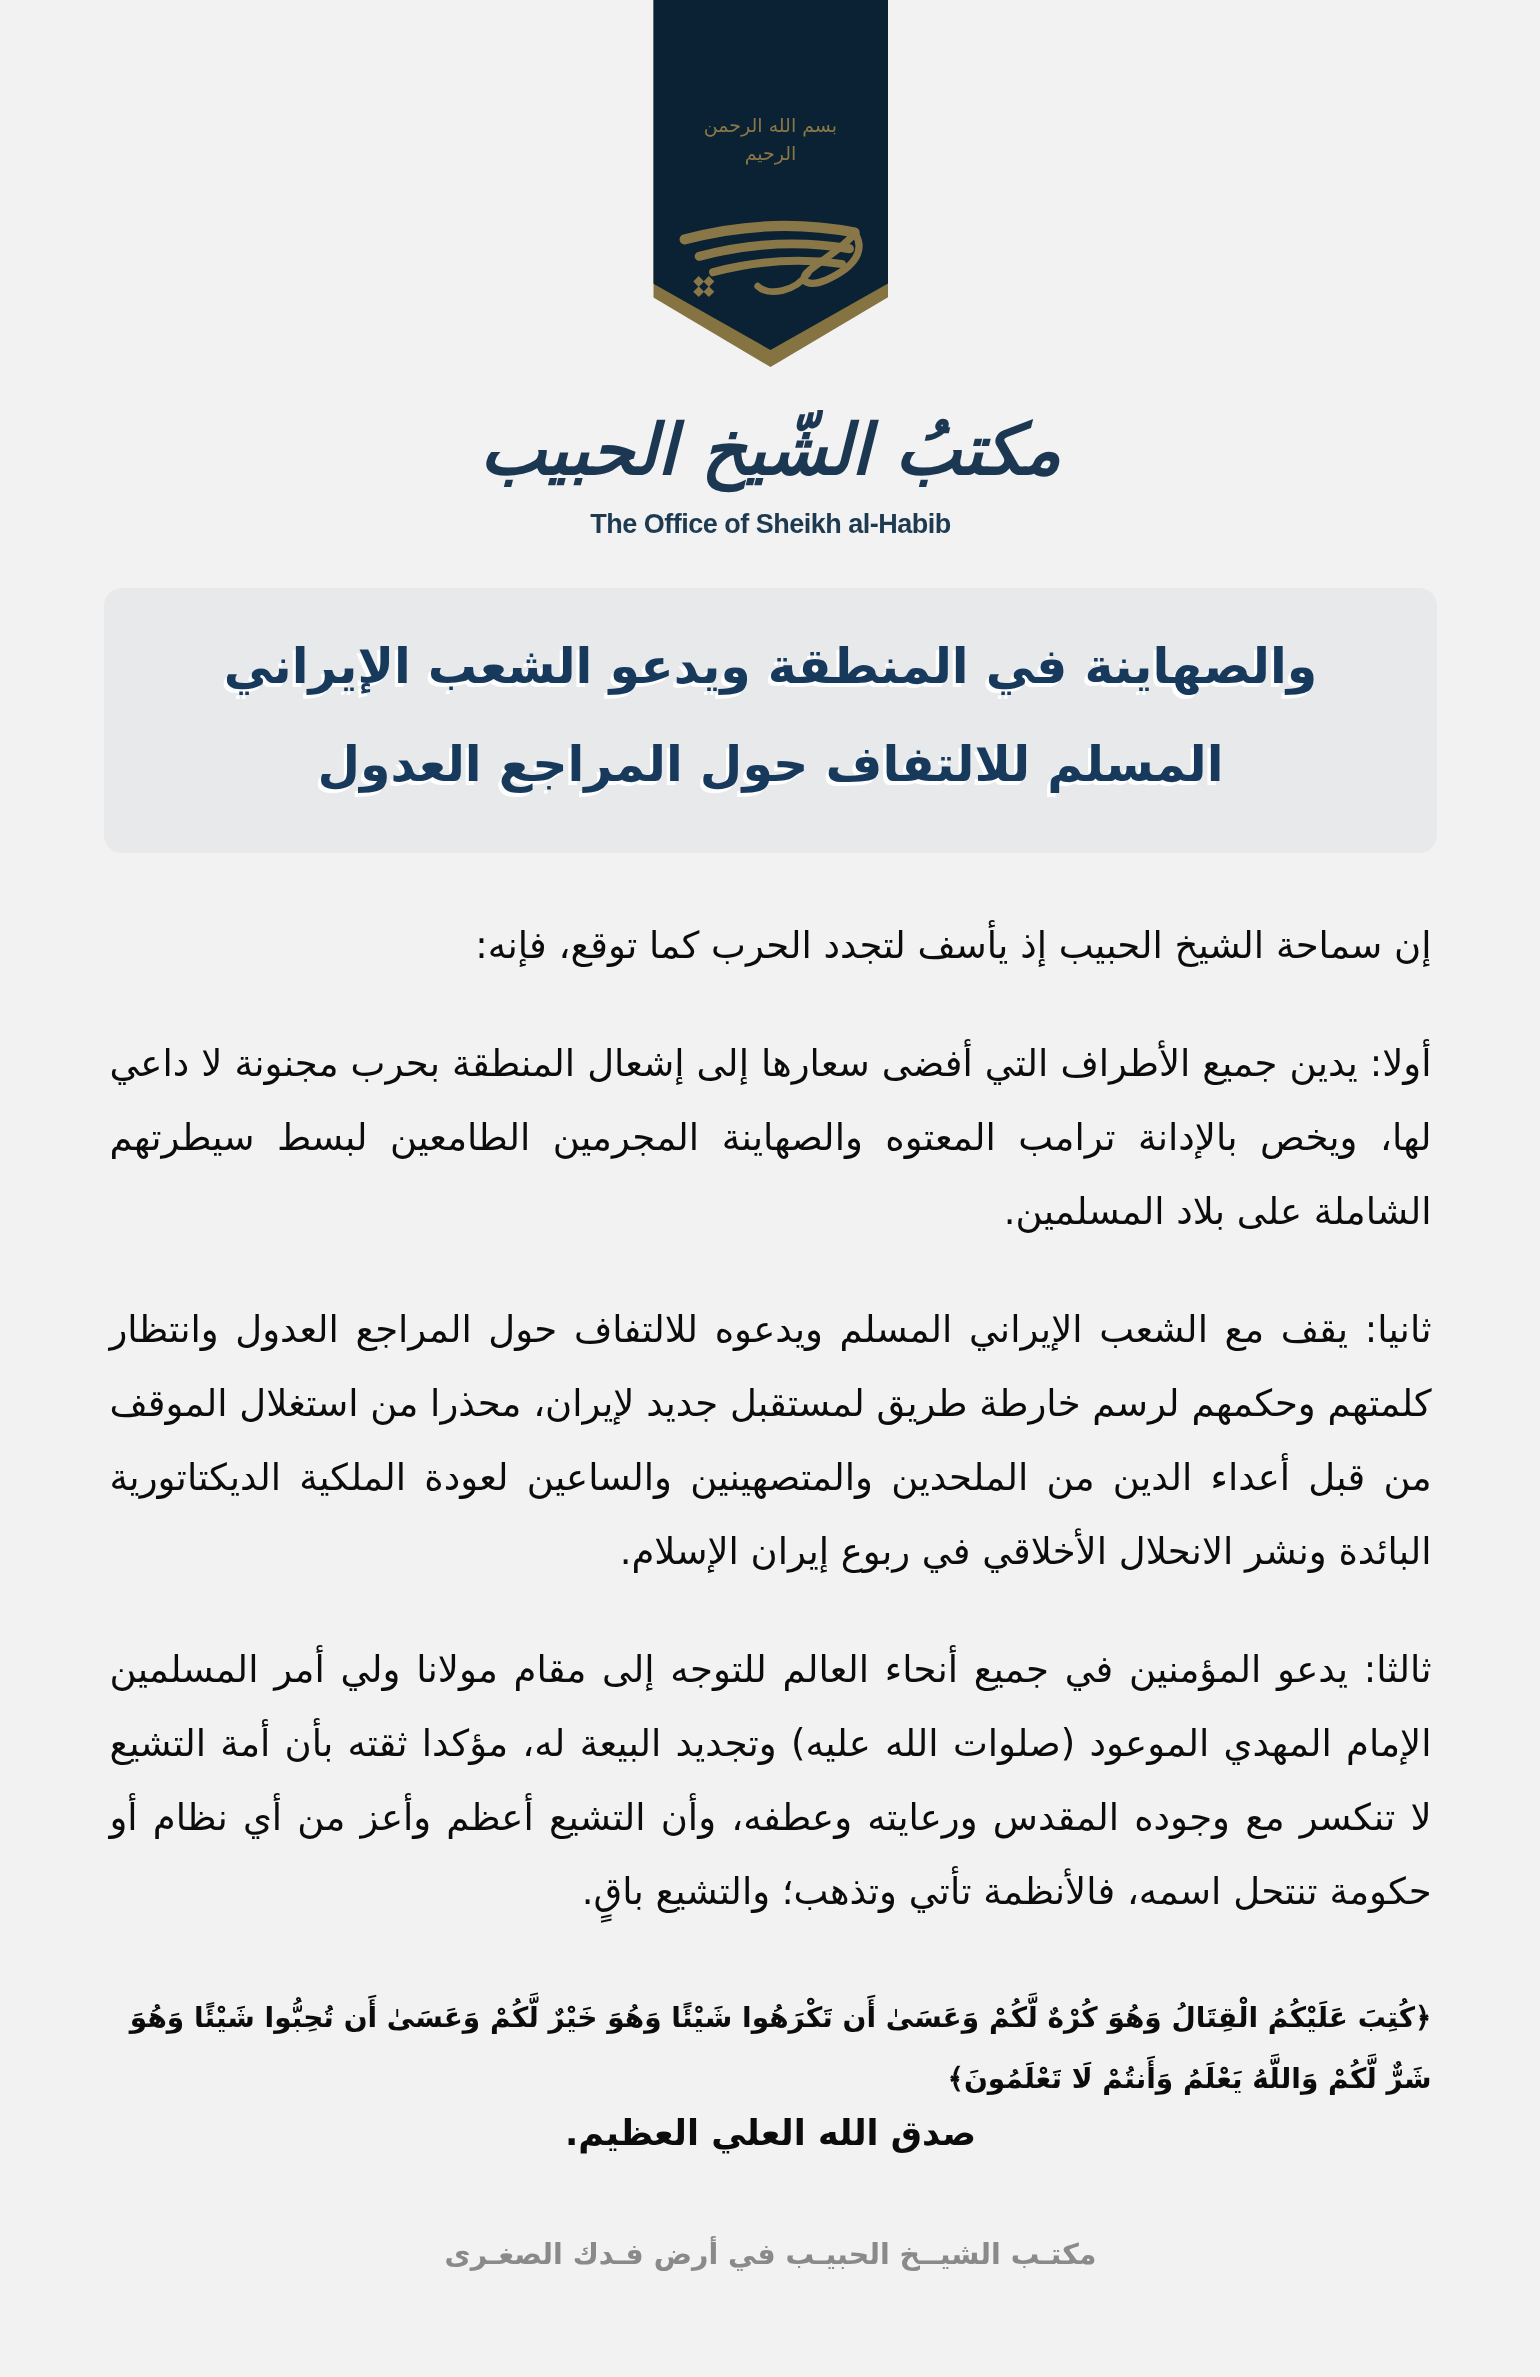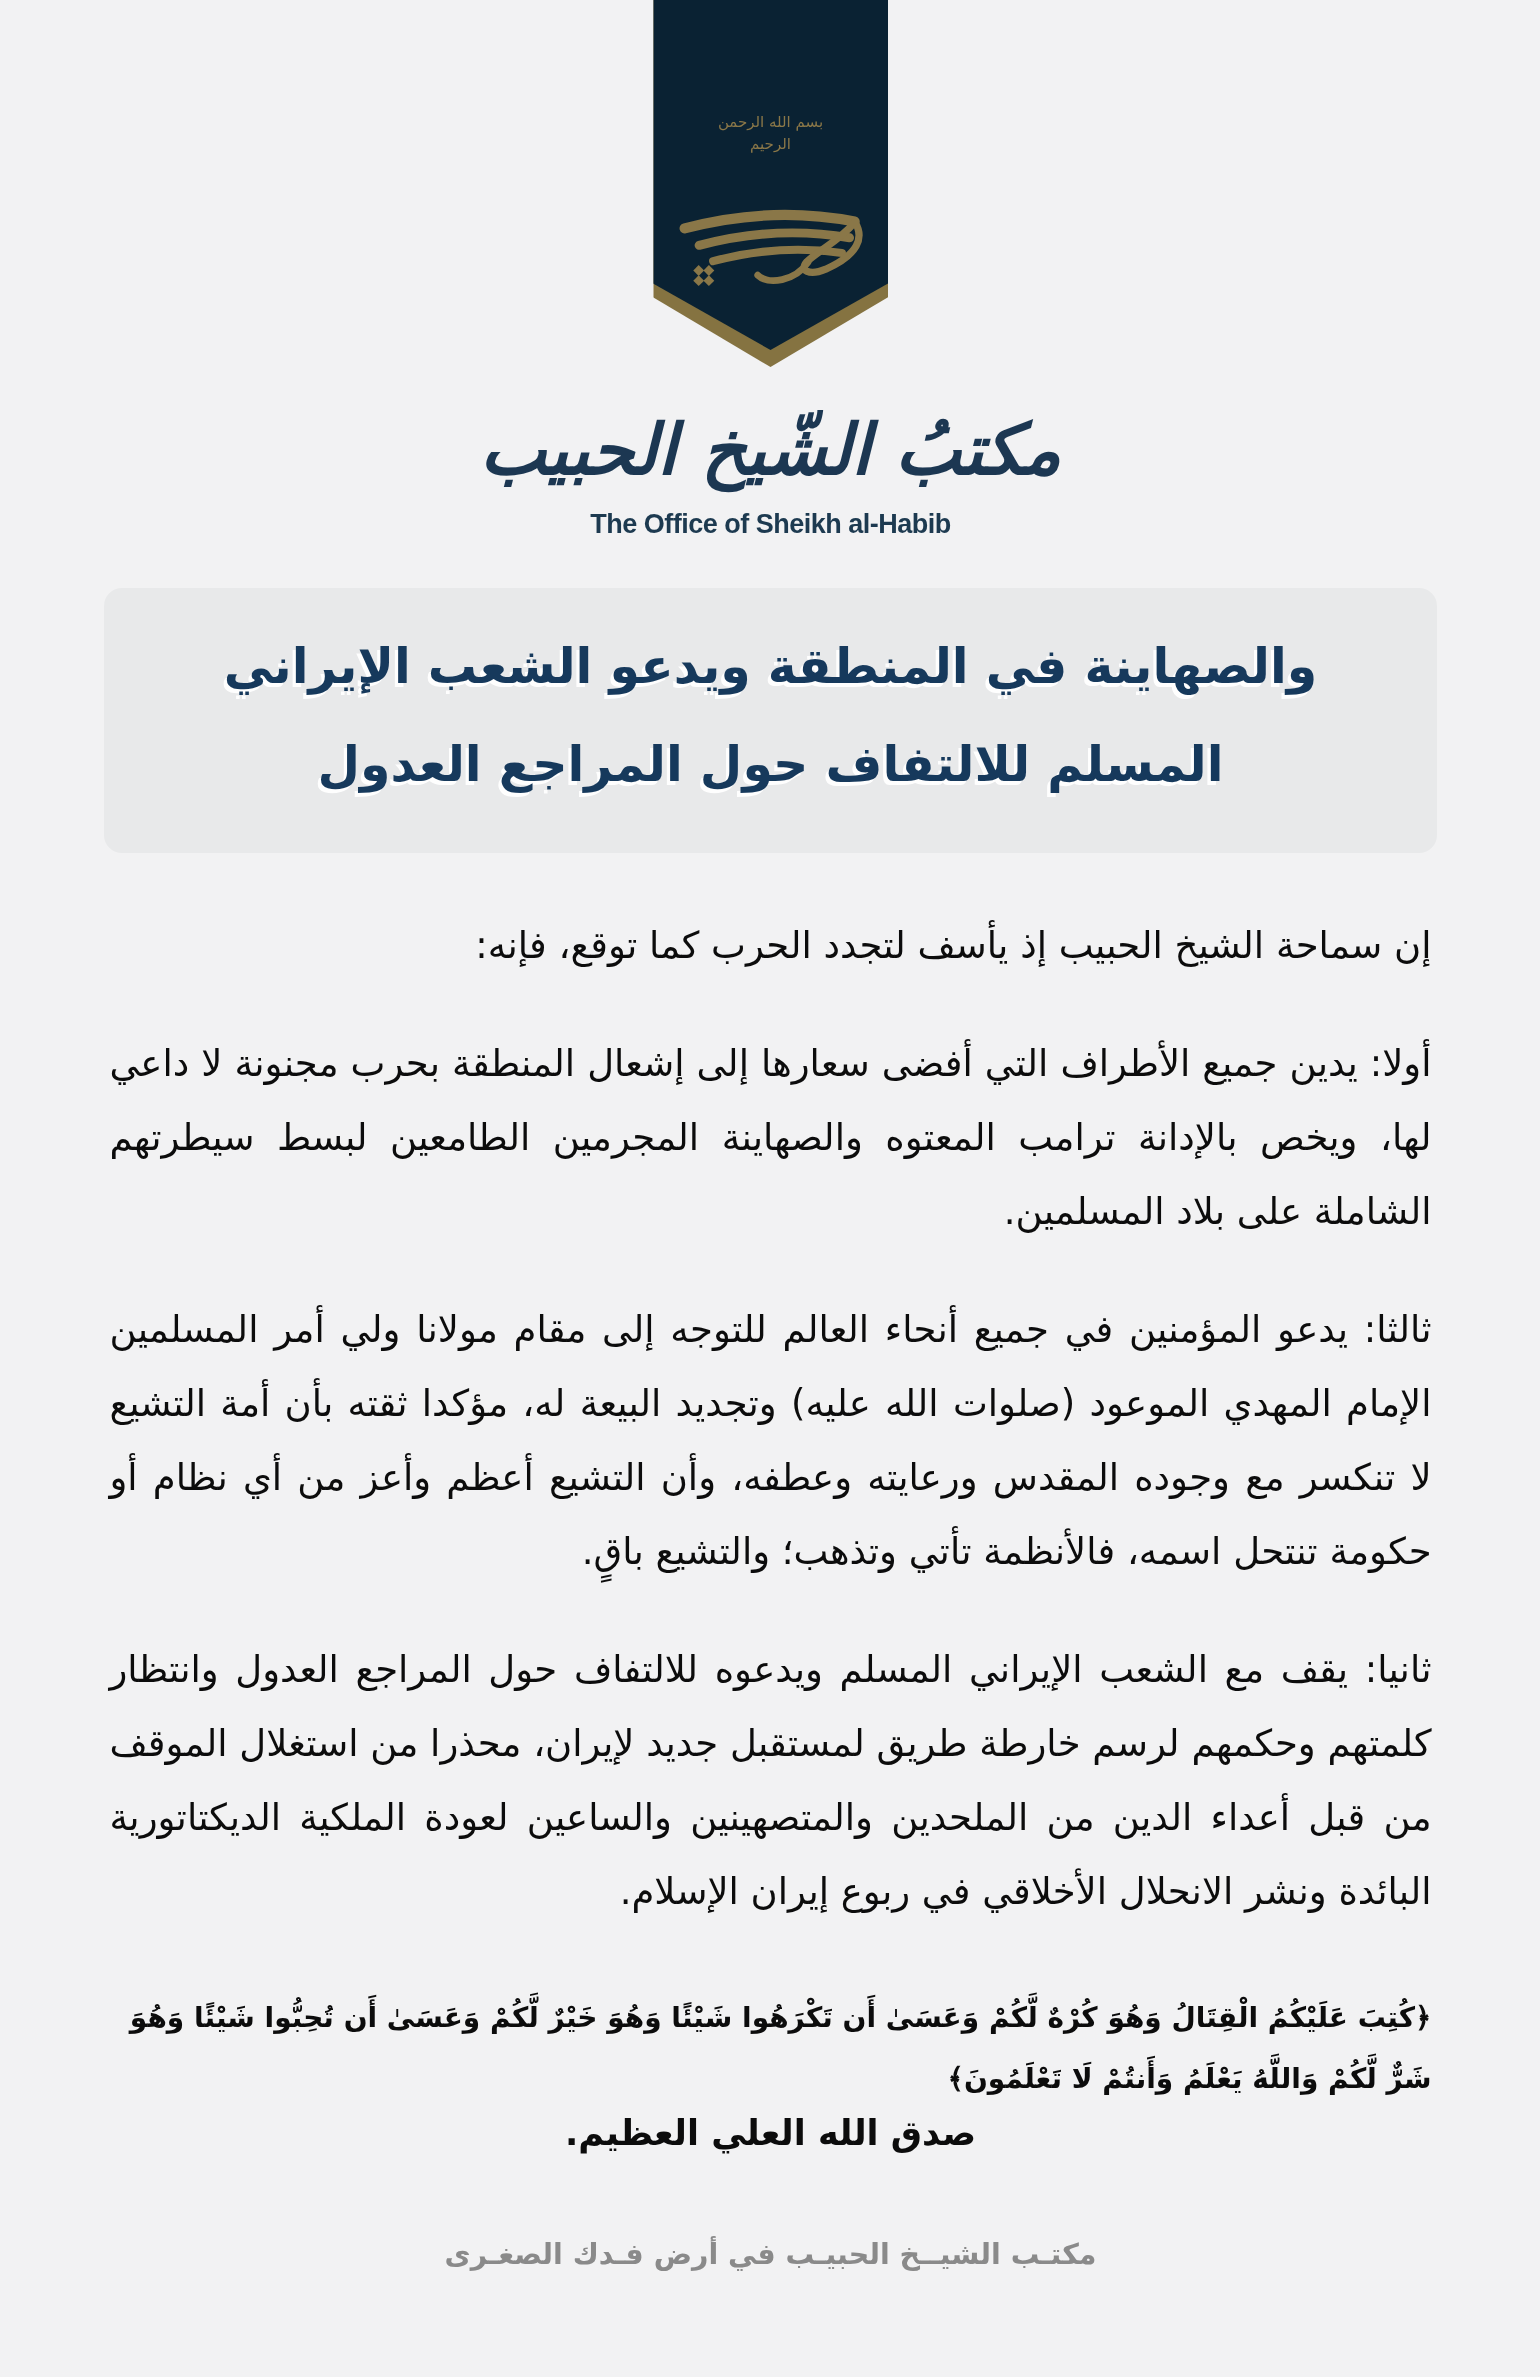--- a/index.html
+++ b/index.html
@@ -26,21 +26,21 @@
     position: absolute;
     top: 0; left: 0;
     width: 235px; height: 350px;
     background: #0a2233;
     clip-path: polygon(0 0, 100% 0, 100% 81%, 50% 100%, 0 81%);
     display: flex; flex-direction: column; align-items: center;
   }
   .bismillah {
     margin-top: 112px;
     color: #8a7748;
-    font-size: 15px;
+    font-size: 19px;
     line-height: 1.45;
     text-align: center;
     width: 143px;
   }
   .pennant-logo { margin-top: 18px; }
 
   
   .masthead { padding-top: 42px; text-align: center; }
   .calligraphy-title {
     direction: rtl;
@@ -149,22 +149,22 @@
   </div>
 
   <div class="headline-box">
     <div class="headline-line">والصهاينة في المنطقة ويدعو الشعب الإيراني</div>
     <div class="headline-line">المسلم للالتفاف حول المراجع العدول</div>
   </div>
 
   <div class="content">
     <div class="intro">إن سماحة الشيخ الحبيب إذ يأسف لتجدد الحرب كما توقع، فإنه:</div>
     <div class="para">أولا: يدين جميع الأطراف التي أفضى سعارها إلى إشعال المنطقة بحرب مجنونة لا داعي لها، ويخص بالإدانة ترامب المعتوه والصهاينة المجرمين الطامعين لبسط سيطرتهم الشاملة على بلاد المسلمين.</div>
+    <div class="para">ثانيا: يقف مع الشعب الإيراني المسلم ويدعوه للالتفاف حول المراجع العدول وانتظار كلمتهم وحكمهم لرسم خارطة طريق لمستقبل جديد لإيران، محذرا من استغلال الموقف من قبل أعداء الدين من الملحدين والمتصهينين والساعين لعودة الملكية الديكتاتورية البائدة ونشر الانحلال الأخلاقي في ربوع إيران الإسلام.</div>
     <div class="para">ثالثا: يدعو المؤمنين في جميع أنحاء العالم للتوجه إلى مقام مولانا ولي أمر المسلمين الإمام المهدي الموعود (صلوات الله عليه) وتجديد البيعة له، مؤكدا ثقته بأن أمة التشيع لا تنكسر مع وجوده المقدس ورعايته وعطفه، وأن التشيع أعظم وأعز من أي نظام أو حكومة تنتحل اسمه، فالأنظمة تأتي وتذهب؛ والتشيع باقٍ.</div>
-    <div class="para">ثانيا: يقف مع الشعب الإيراني المسلم ويدعوه للالتفاف حول المراجع العدول وانتظار كلمتهم وحكمهم لرسم خارطة طريق لمستقبل جديد لإيران، محذرا من استغلال الموقف من قبل أعداء الدين من الملحدين والمتصهينين والساعين لعودة الملكية الديكتاتورية البائدة ونشر الانحلال الأخلاقي في ربوع إيران الإسلام.</div>
     <div class="verse">﴿كُتِبَ عَلَيْكُمُ الْقِتَالُ وَهُوَ كُرْهٌ لَّكُمْ وَعَسَىٰ أَن تَكْرَهُوا شَيْئًا وَهُوَ خَيْرٌ لَّكُمْ وَعَسَىٰ أَن تُحِبُّوا شَيْئًا وَهُوَ شَرٌّ لَّكُمْ وَاللَّهُ يَعْلَمُ وَأَنتُمْ لَا تَعْلَمُونَ﴾</div>
     <div class="verse-attribution">صدق الله العلي العظيم.</div>
     <div class="colophon">
       <div class="colophon-line1">مكتـب الشيــخ الحبيـب في أرض فـدك الصغـرى</div>
 
     </div>
   </div>
 
 </div>
 

